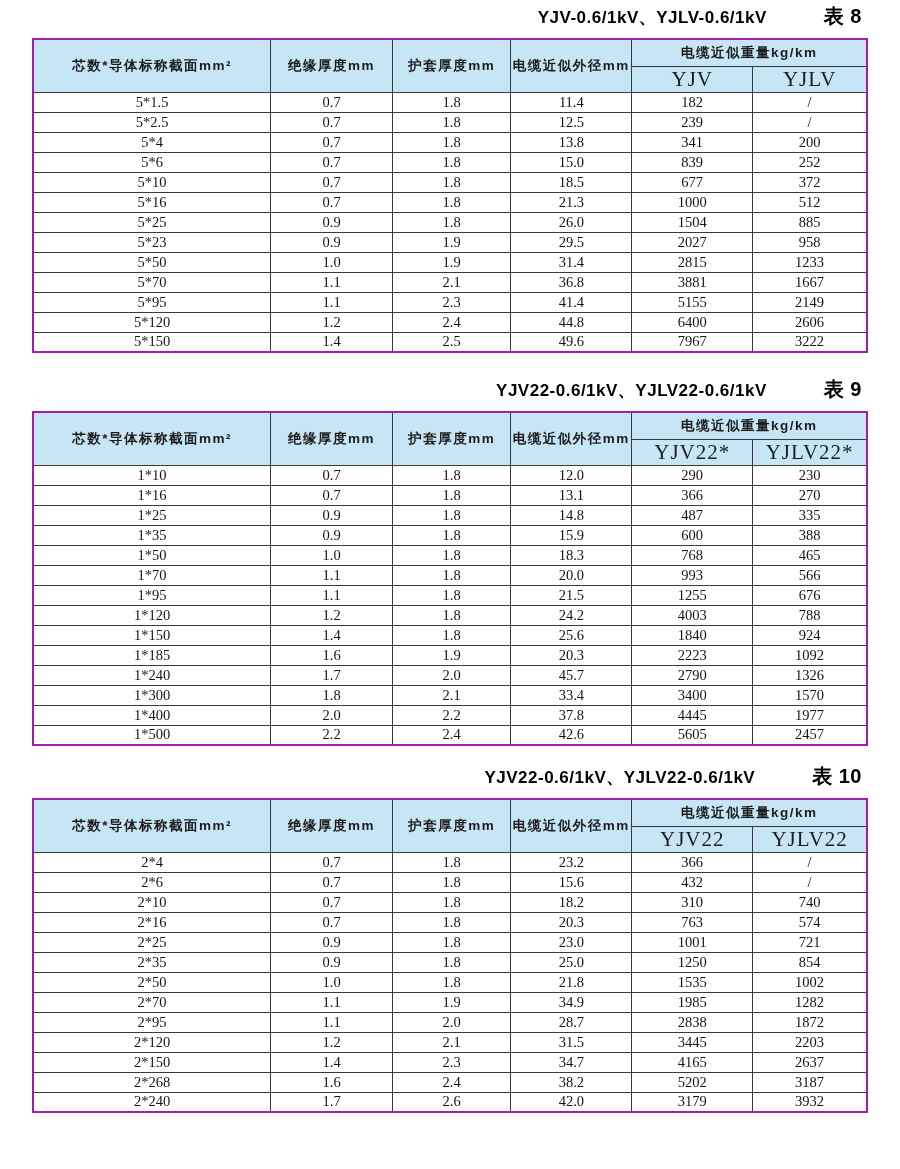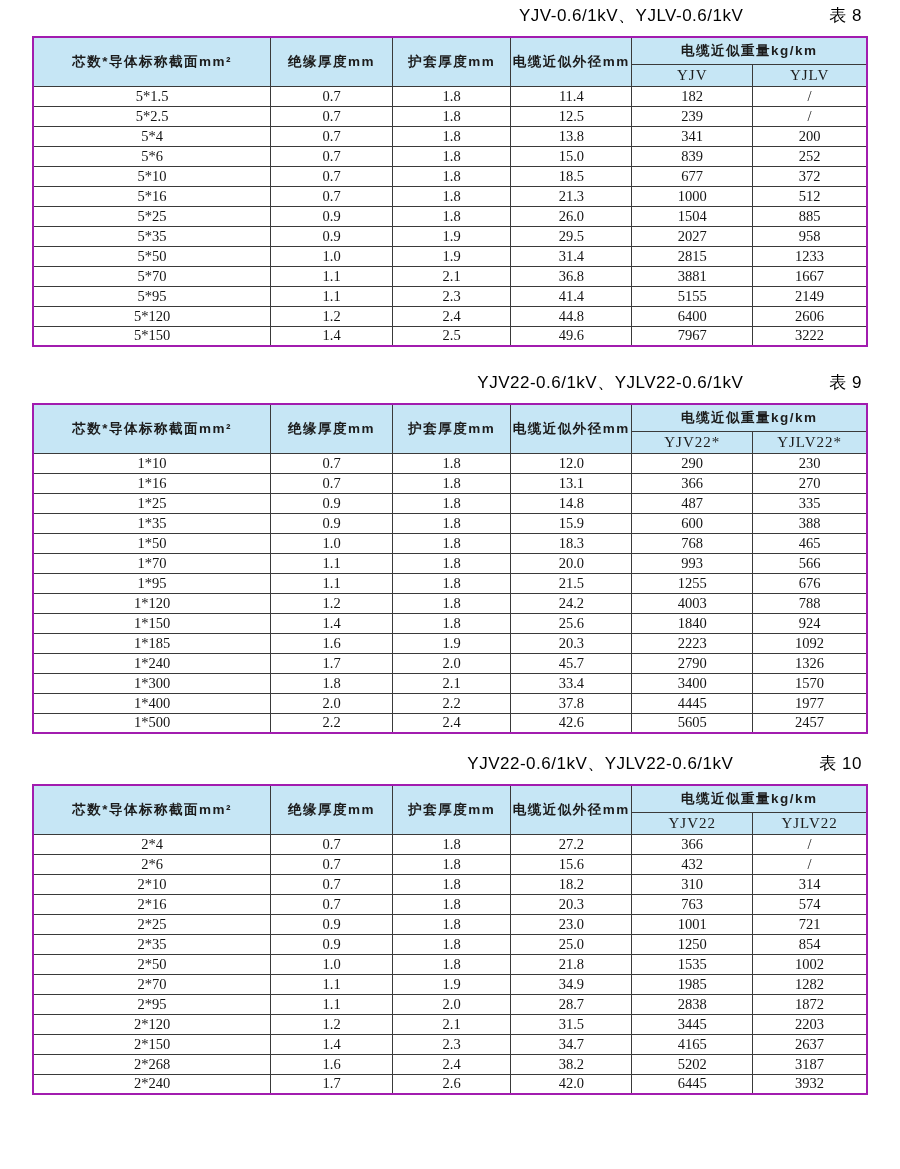--- a/index.html
+++ b/index.html
@@ -10,31 +10,31 @@
     background: #ffffff;
     color: #141414;
     font-family: "Liberation Serif", "DejaVu Serif", serif;
   }
   .sheet { padding: 6px 32px 0 32px; }
 
   .title-row {
     display: flex;
     justify-content: flex-end;
     align-items: baseline;
-    gap: 86px;
+    gap: 57px;
     padding-right: 6px;
     margin-bottom: 10px;
     font-family: "Liberation Sans", "DejaVu Sans", sans-serif;
-    font-weight: 400;
+    font-weight: 700;
     font-size: 17px;
     letter-spacing: 0.5px;
     color: #000;
     line-height: 20px;
   }
-  .title-row .tbl-label { font-size: 17px; }
+  .title-row .tbl-label { font-size: 20px; }
   .mt-s2 { margin-top: 26px; }
   .mt-s3 { margin-top: 20px; }
 
   table.spec {
     width: 100%;
     border-collapse: collapse;
     table-layout: fixed;
     border: 2px solid #a21caf;
   }
   table.spec th, table.spec td {
@@ -50,21 +50,21 @@
     font-weight: 600;
     font-size: 13.5px;
     letter-spacing: 1.5px;
     color: #1c1c1c;
   }
   table.spec thead tr.group-row th { height: 27px; }
   table.spec thead tr.sub-row th {
     height: 22px;
     font-family: "Liberation Serif", "DejaVu Serif", serif;
     font-weight: 400;
-    font-size: 15px;
+    font-size: 21px;
     letter-spacing: 1px;
   }
   table.spec tbody td {
     height: 20px;
     font-size: 14.5px;
     color: #141414;
     background: #ffffff;
   }
   col.c1 { width: 28.5%; }
   col.c2 { width: 14.6%; }
@@ -156,21 +156,21 @@
           </tr>
           <tr>
             <td>5*25</td>
             <td>0.9</td>
             <td>1.8</td>
             <td>26.0</td>
             <td>1504</td>
             <td>885</td>
           </tr>
           <tr>
-            <td>5*35</td>
+            <td>5*23</td>
             <td>0.9</td>
             <td>1.9</td>
             <td>29.5</td>
             <td>2027</td>
             <td>958</td>
           </tr>
           <tr>
             <td>5*50</td>
             <td>1.0</td>
             <td>1.9</td>
@@ -383,39 +383,39 @@
         <tr class="sub-row">
           <th>YJV22</th>
           <th>YJLV22</th>
         </tr>
       </thead>
       <tbody>
           <tr>
             <td>2*4</td>
             <td>0.7</td>
             <td>1.8</td>
-            <td>27.2</td>
+            <td>23.2</td>
             <td>366</td>
             <td>/</td>
           </tr>
           <tr>
             <td>2*6</td>
             <td>0.7</td>
             <td>1.8</td>
             <td>15.6</td>
             <td>432</td>
             <td>/</td>
           </tr>
           <tr>
             <td>2*10</td>
             <td>0.7</td>
             <td>1.8</td>
             <td>18.2</td>
             <td>310</td>
-            <td>314</td>
+            <td>740</td>
           </tr>
           <tr>
             <td>2*16</td>
             <td>0.7</td>
             <td>1.8</td>
             <td>20.3</td>
             <td>763</td>
             <td>574</td>
           </tr>
           <tr>
@@ -480,20 +480,20 @@
             <td>2.4</td>
             <td>38.2</td>
             <td>5202</td>
             <td>3187</td>
           </tr>
           <tr>
             <td>2*240</td>
             <td>1.7</td>
             <td>2.6</td>
             <td>42.0</td>
-            <td>6445</td>
+            <td>3179</td>
             <td>3932</td>
           </tr>
         </tbody>
     </table>
   </section>
 
 </div>
 
 </body></html>

